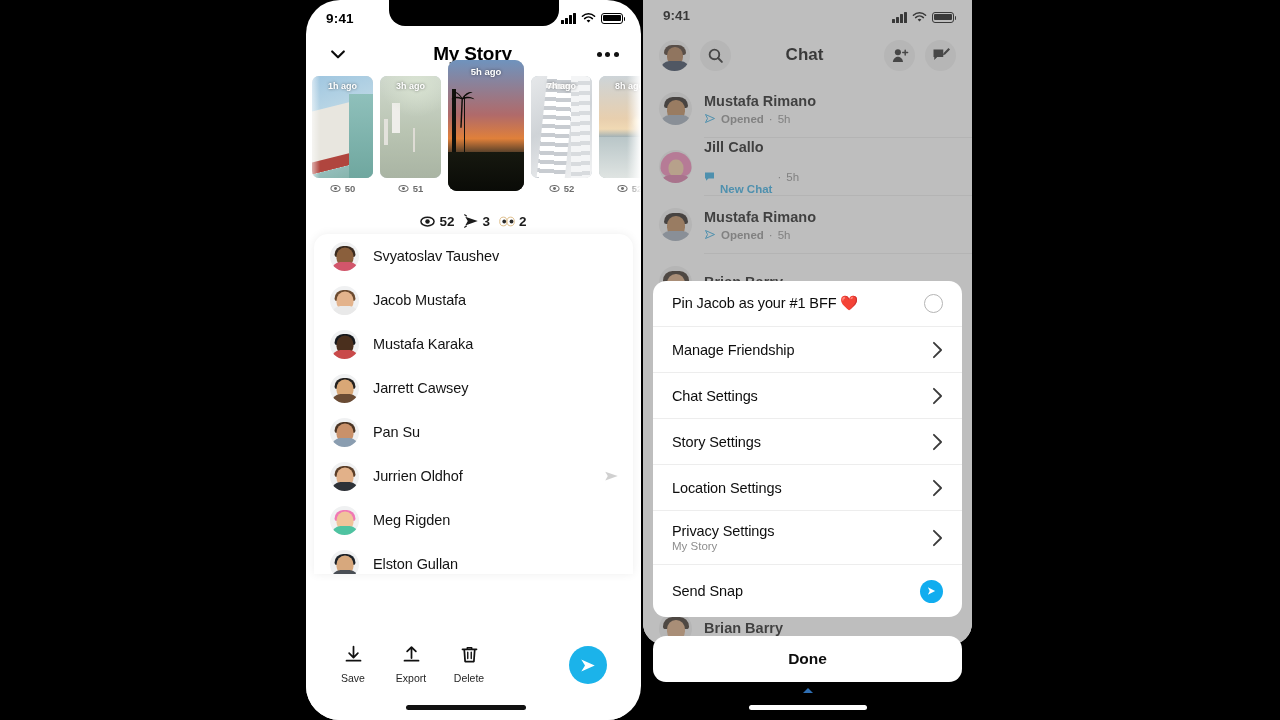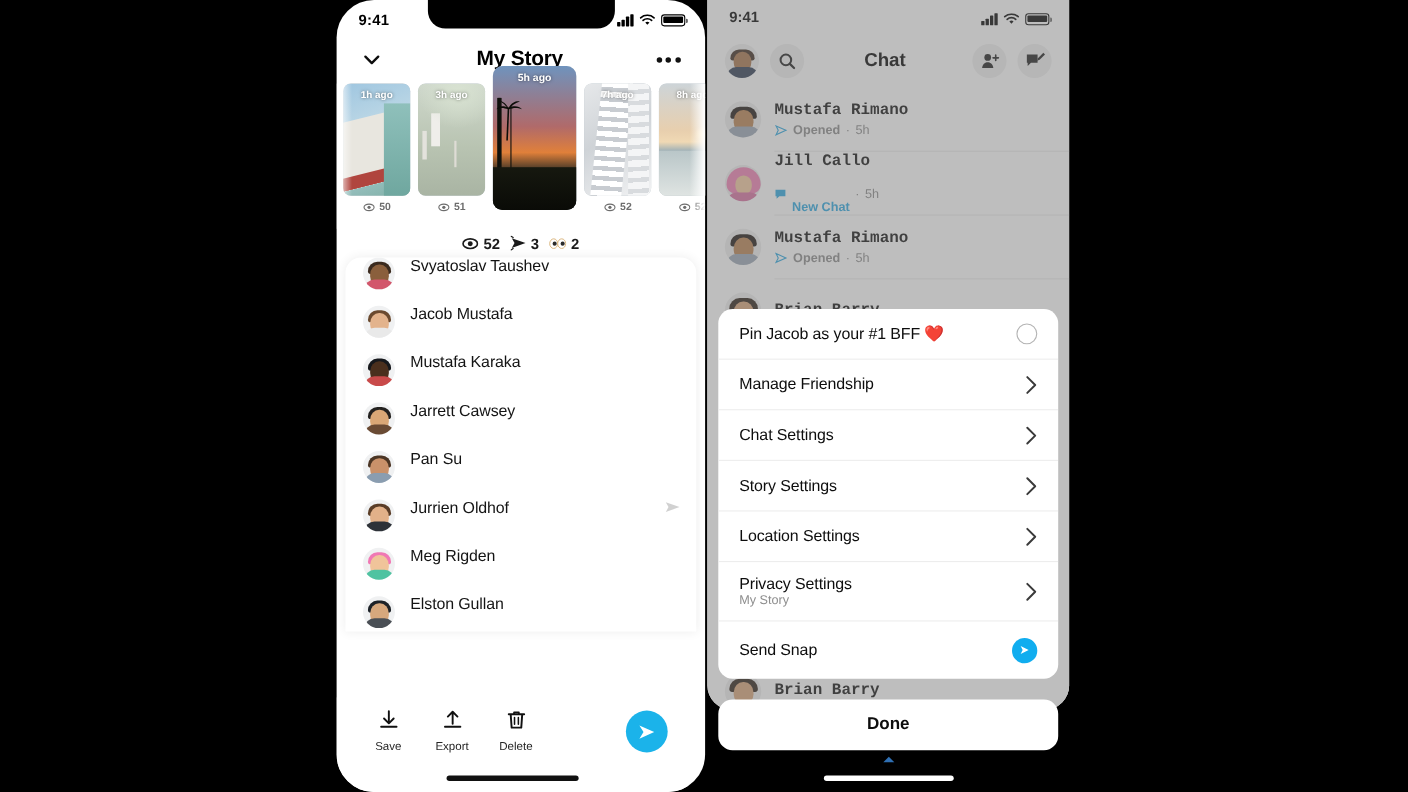--- a/index.html
+++ b/index.html
@@ -147,21 +147,21 @@
   }
   .search .ph { color: #a4a8ac; font-size: 14.5px; }
 
   
   .list-card {
     margin: 0 8px; background: #fff; border-radius: 14px 14px 0 0;
     box-shadow: 0 0 10px rgba(0,0,0,.07);
     height: 340px; overflow: hidden;
   }
   .frow {
-    display: flex; align-items: flex-start; gap: 14px;
+    display: flex; align-items: center; gap: 14px;
     height: 44px; padding: 0 14px 0 16px;
   }
   .av {
     width: 29px; height: 29px; border-radius: 50%; flex: 0 0 29px;
     position: relative; overflow: hidden; background: #f0f1f2;
   }
   .fname { font-size: 14.5px; color: #141414; letter-spacing: -.1px; }
   .frow .trail { margin-left: auto; opacity: .35; }
 
   
@@ -200,21 +200,21 @@
   }
   .circle-btn {
     width: 31px; height: 31px; border-radius: 50%; background: #efefef;
     display: flex; align-items: center; justify-content: center; flex: 0 0 31px;
     overflow: hidden; position: relative;
   }
   .chat-title { flex: 1; text-align: center; font-size: 17px; font-weight: bold; margin-left: -6px; }
   .crow { display: flex; align-items: center; gap: 12px; height: 57px; padding: 0 16px; }
   .crow .cav { width: 33px; height: 33px; border-radius: 50%; position: relative;
                overflow: hidden; background: #ededed; flex: 0 0 33px; }
-  .cname { font-size: 14.5px; font-weight: bold; color: #0e0e0e; line-height: 1.25; font-family: Liberation Mono, monospace; }
+  .cname { font-size: 14.5px; font-weight: bold; color: #0e0e0e; line-height: 1.25; }
   .cmeta { font-size: 11.5px; color: #8b8b8b; display: flex; align-items: center; gap: 5px; margin-top: 2px; }
   .cmeta .st { font-weight: bold; }
   .cmeta .st.opened { color: #8b8b8b; }
   .cmeta .st.newchat { color: #2aa7e0; margin-top: 24px; }
   .sep { height: 1px; background: #ececec; margin-left: 61px; }
 
   
   .sheet {
     position: absolute; left: 10px; right: 10px; top: 281px;
     background: #fff; border-radius: 13px; z-index: 50; overflow: hidden;

